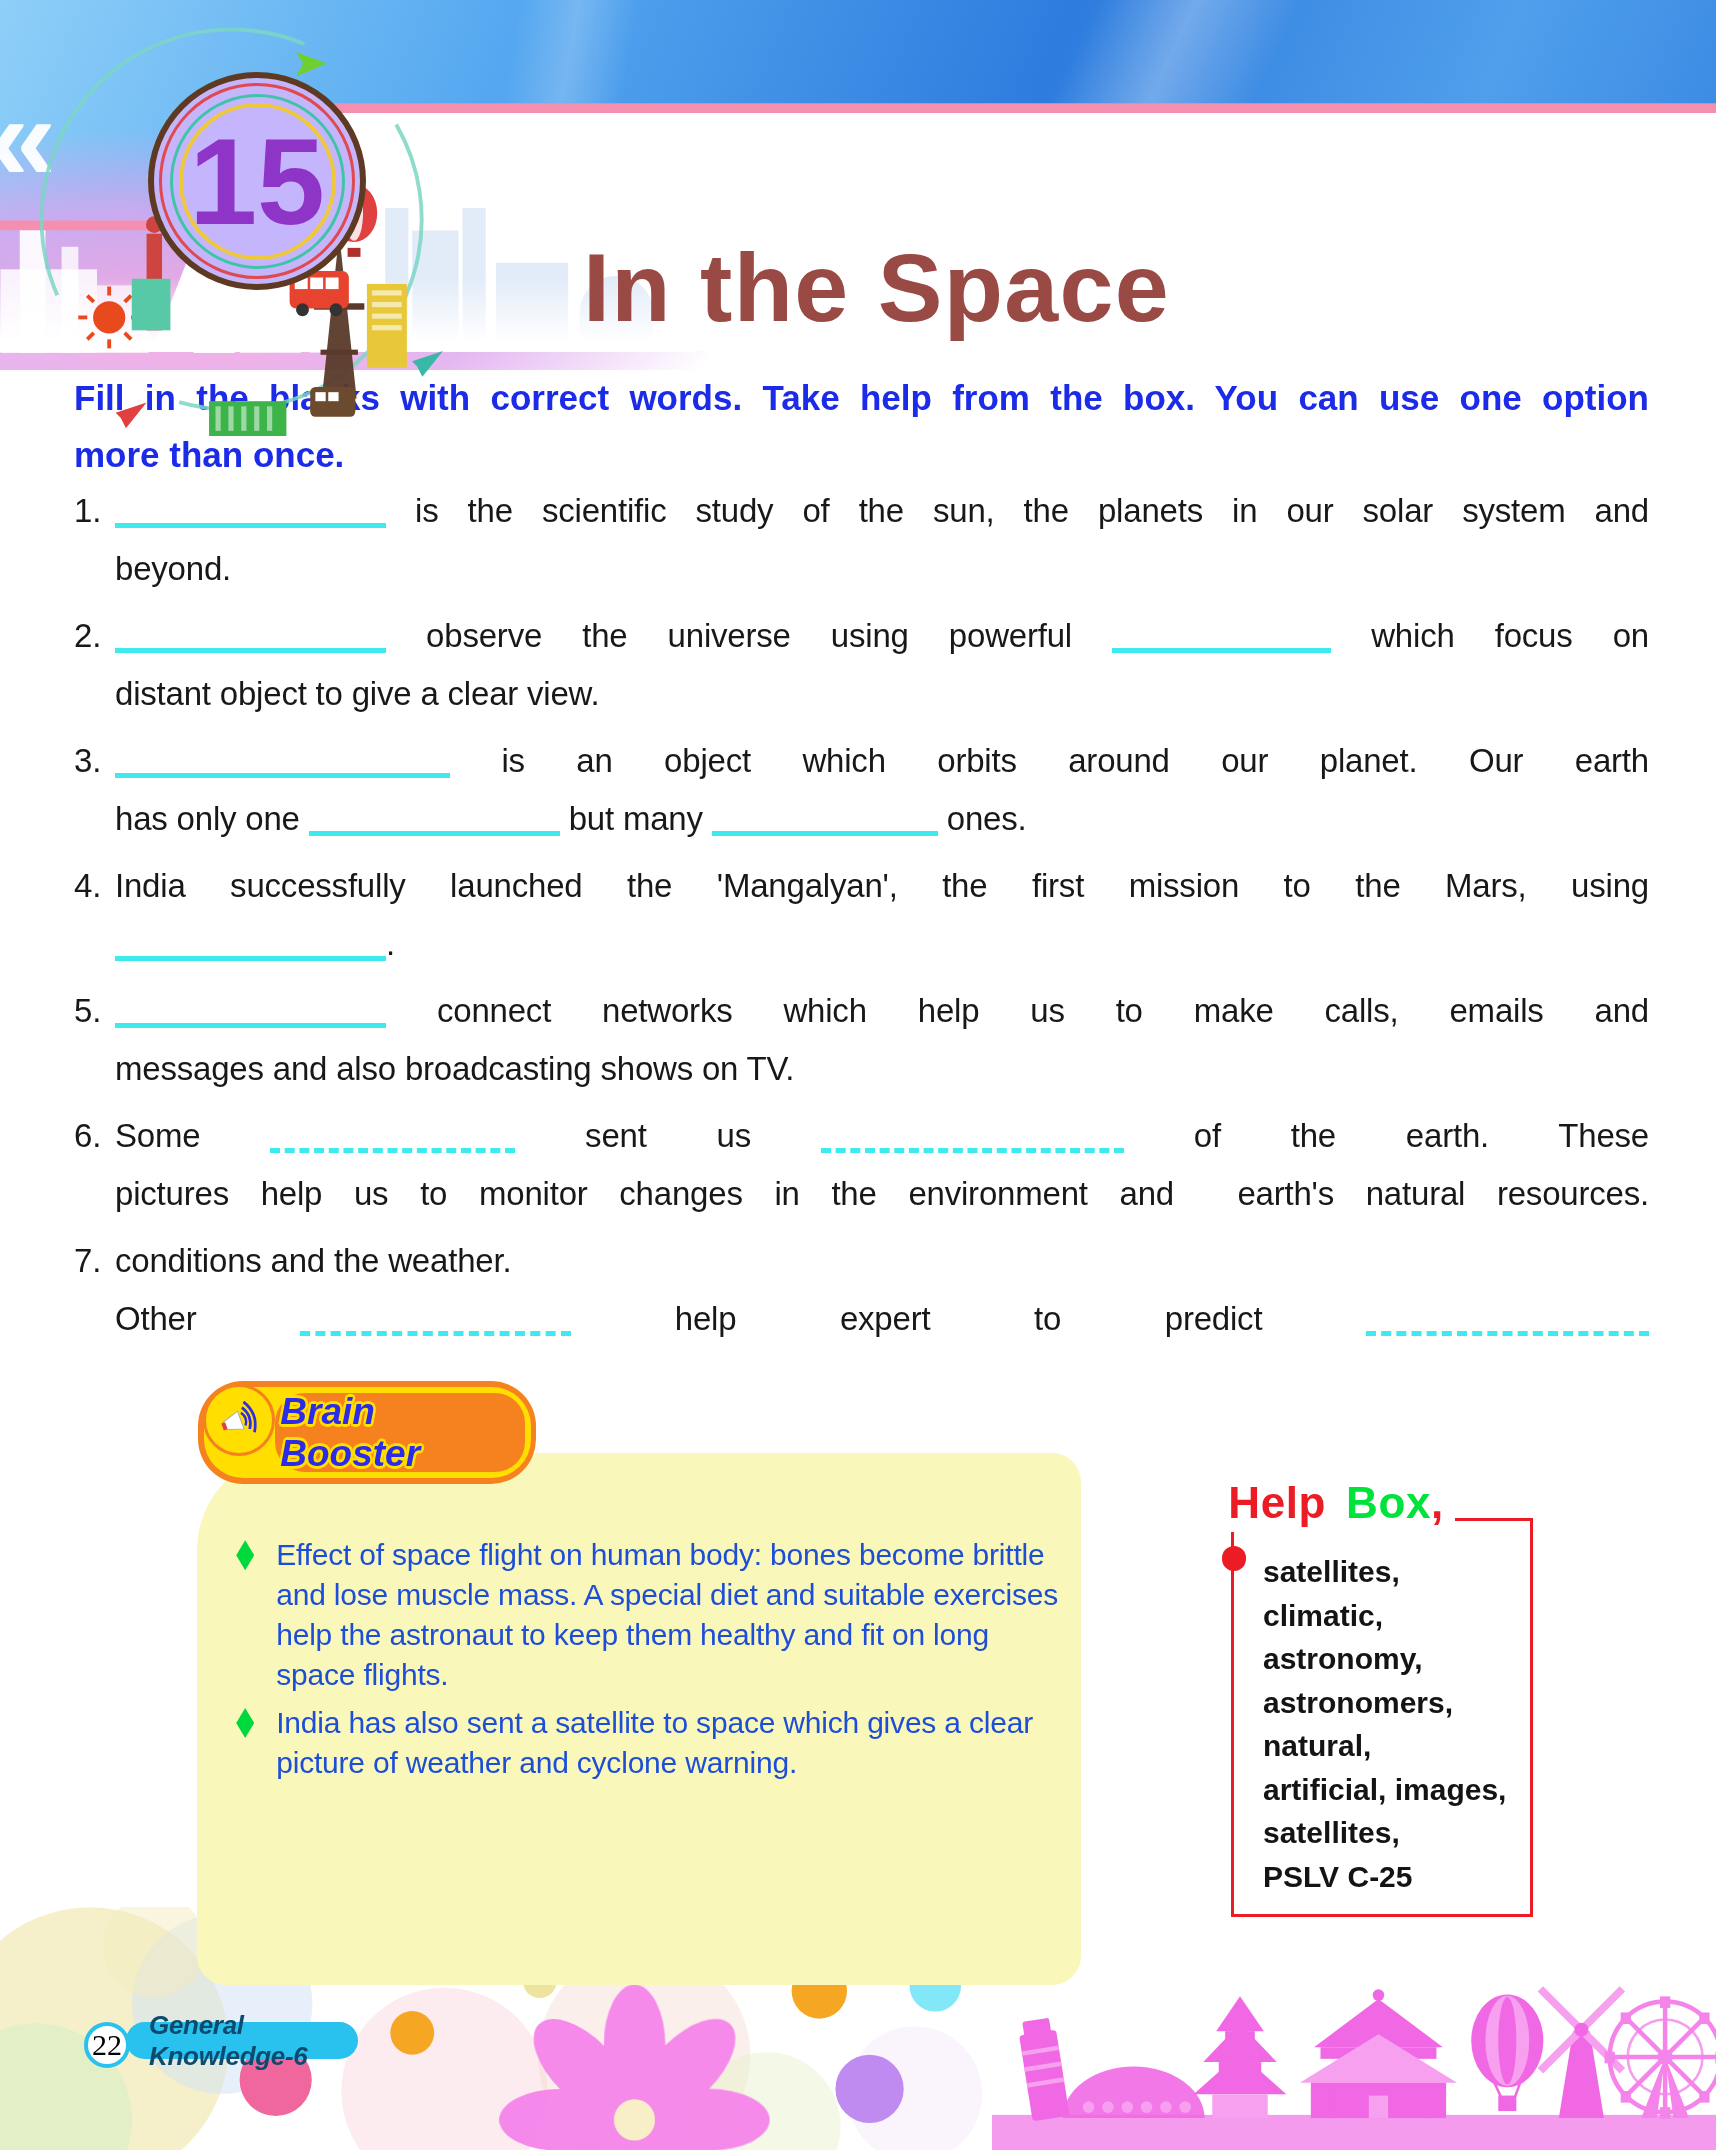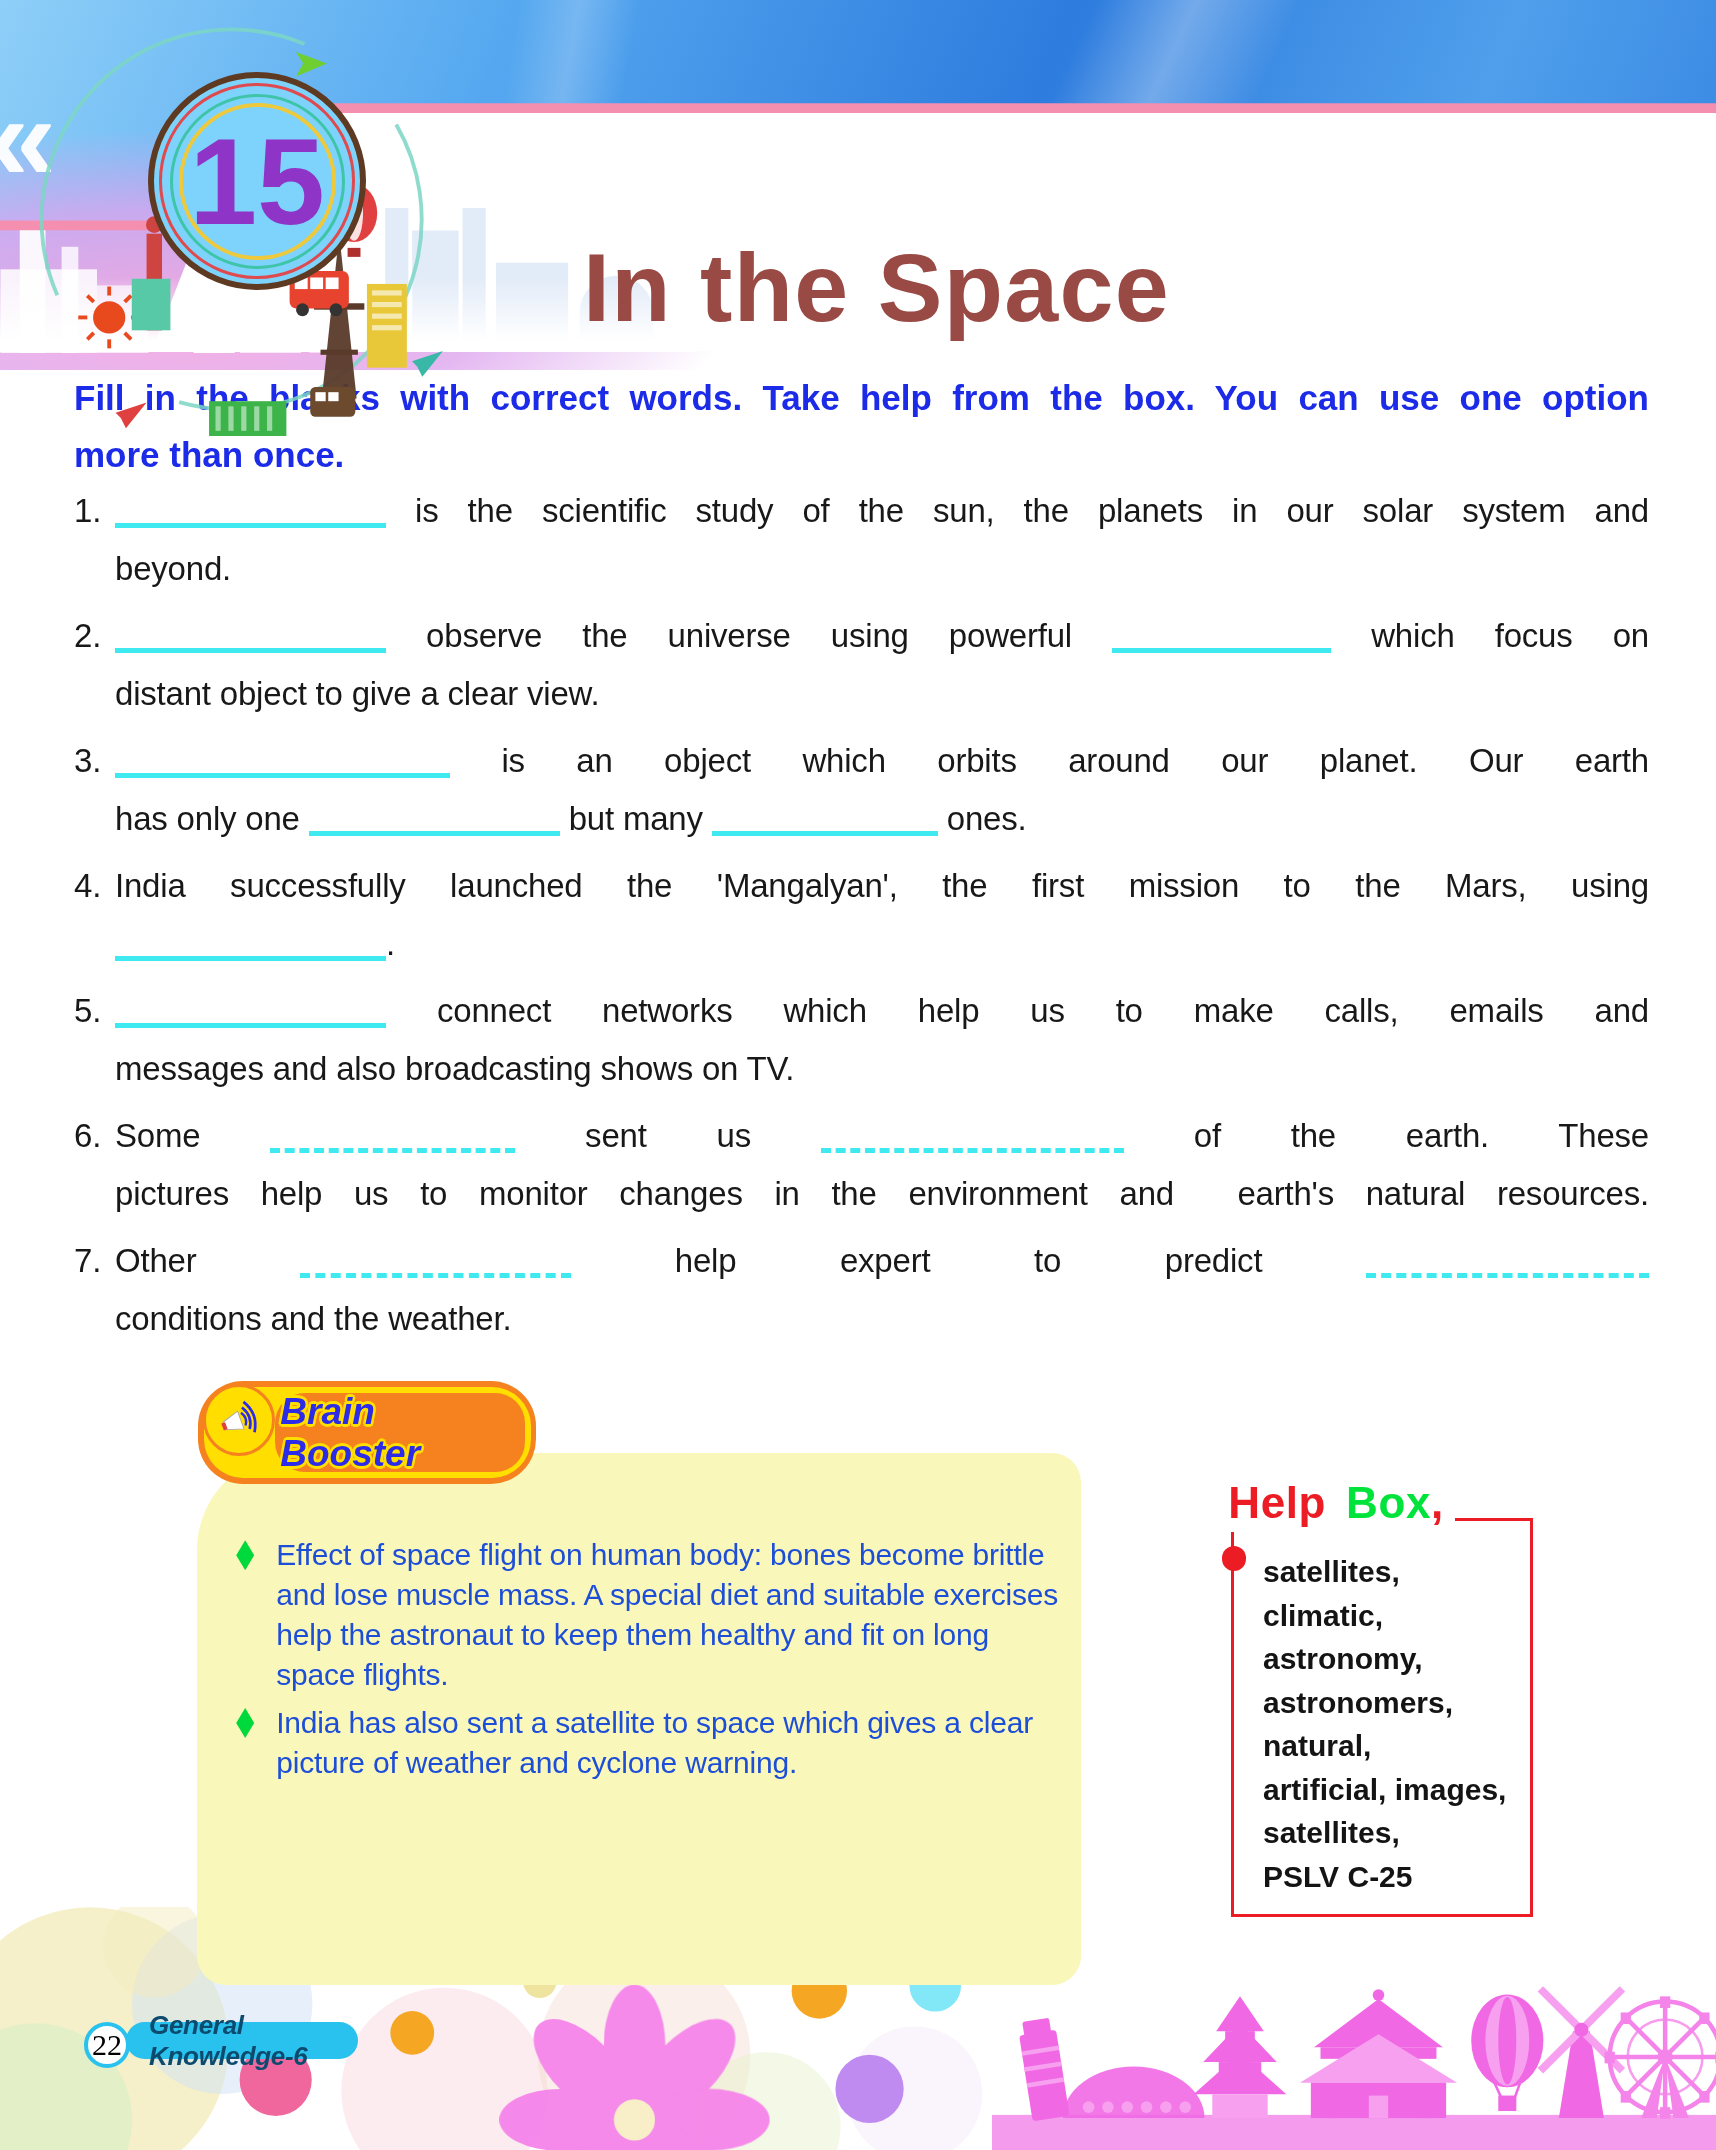--- a/index.html
+++ b/index.html
@@ -18,21 +18,21 @@
   .header-pinkglow { position:absolute; left:-39px; top:132px; width:760px; height:238px;
     background:radial-gradient(ellipse at 30% 75%, rgba(247,168,222,.95) 0%, rgba(221,165,238,.8) 40%, rgba(205,160,240,0) 72%); }
   .skyline { position:absolute; left:0; top:147px; width:709px; height:206px; z-index:1; }
   .banner { position:absolute; left:0; top:0; width:1716px; height:351px; z-index:2; }
   .header-fade { position:absolute; left:0; top:277px; width:696px; height:75px; z-index:3;
     background:linear-gradient(rgba(255,255,255,0), #fff 85%); }
   .chevrons { position:absolute; left:-11.6px; top:77px; font-size:122px; font-weight:bold;
     color:rgba(255,255,255,.95); z-index:3; line-height:1; }
   .badge-decor { position:absolute; left:19.3px; top:26px; width:451px; height:416px; z-index:4; }
   .badge { position:absolute; left:148px; top:72px; width:206px; height:206px; z-index:5;
-    background:#7dd3fc; border:6.4px solid #5E3A22; border-radius:50%; box-sizing:content-box; }
+    background:#c4b5fd; border:6.4px solid #5E3A22; border-radius:50%; box-sizing:content-box; }
   .ring { position:absolute; border-radius:50%; }
   .r2 { inset:5.2px;  border:3.9px solid #DF4A4E; }
   .r3 { inset:15.5px; border:3.2px solid #3FC4A8; }
   .r4 { inset:24.5px; border:4.5px solid #EFC93C; }
   .badge-num { position:absolute; inset:0; display:flex; align-items:center; justify-content:center;
     font-size:122px; font-weight:bold; color:#8E35C8; padding-top:2.6px; }
   .page-title { position:absolute; left:583px; top:232px; z-index:6; font-size:97px; font-weight:bold;
     color:var(--title,#9A4A44); letter-spacing:1.3px; }
 
   
@@ -264,22 +264,22 @@
       <div class="q">
         <div class="q-num">6.</div>
         <div class="q-body">
           <div class="q-line just"><span class="q-text">Some </span><span class="blank dashed" style="width: 245px;"></span><span class="q-text"> sent us </span><span class="blank dashed" style="width: 303px;"></span><span class="q-text"> of the earth. These</span></div>
           <div class="q-line just"><span class="q-text">pictures help us to monitor changes in the environment and  earth's natural resources.</span></div>
         </div>
       </div>
       <div class="q">
         <div class="q-num">7.</div>
         <div class="q-body">
+          <div class="q-line"><span class="q-text">conditions and the weather.</span></div>
           <div class="q-line just"><span class="q-text">Other </span><span class="blank dashed" style="width: 271px;"></span><span class="q-text"> help expert to predict </span><span class="blank dashed" style="width: 283px;"></span></div>
-          <div class="q-line"><span class="q-text">conditions and the weather.</span></div>
         </div>
       </div>
     </div>
 
   <svg class="bubbles" viewBox="0 0 1700 378">
     <circle cx="140" cy="215" r="215" fill="#EFE6A6" opacity=".6"></circle>
     <circle cx="55" cy="330" r="150" fill="#D9EFC4" opacity=".65"></circle>
     <circle cx="345" cy="150" r="140" fill="#CFE2F5" opacity=".5"></circle>
     <circle cx="690" cy="285" r="160" fill="#F8D3DB" opacity=".45"></circle>
     <circle cx="1000" cy="230" r="165" fill="#F6D8CD" opacity=".4"></circle>

